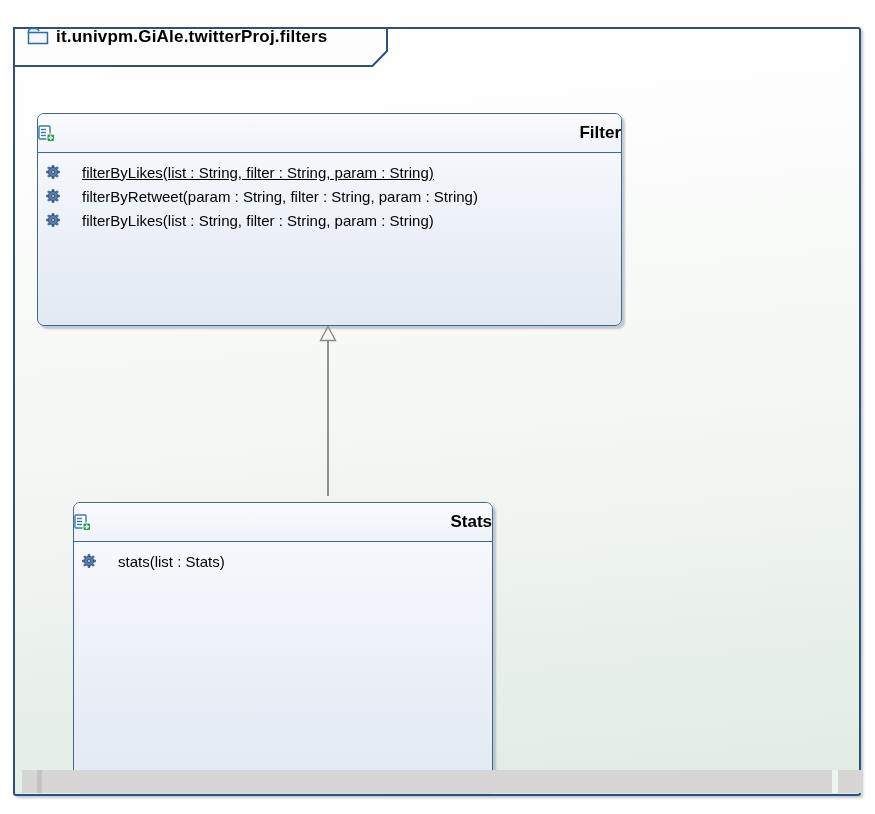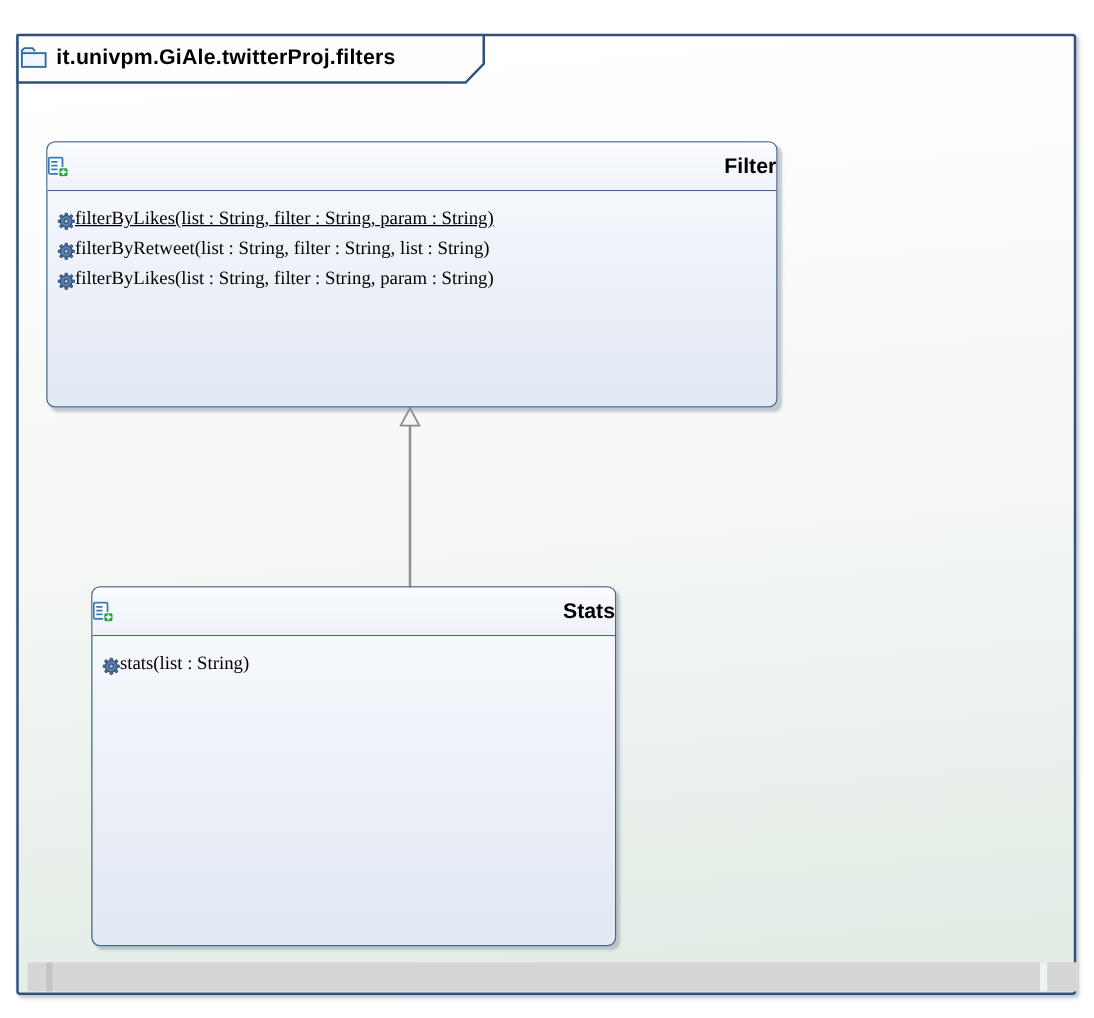--- a/index.html
+++ b/index.html
@@ -11,41 +11,41 @@
   .frame{
     position:absolute;left:13px;top:27px;width:848px;height:769px;
     box-sizing:border-box;border:2px solid #30507c;border-radius:3px;
     background:linear-gradient(175deg,#ffffff 4%,#f4f7f4 52%,#e2ece5 96%);
     box-shadow:2px 2px 3px rgba(150,160,170,0.6);
   }
   
   .tab-shape{position:absolute;left:13px;top:27px;}
   .tab-content{
     position:absolute;left:13px;top:27px;width:375px;height:38px;
-    display:flex;align-items:center;padding-left:3px;box-sizing:border-box;
+    display:flex;align-items:flex-start;padding-left:14px;box-sizing:border-box;
   }
   .tab-label{font-size:17px;font-weight:bold;margin-left:7px;letter-spacing:.2px;}
   
   .class-box{
     position:absolute;box-sizing:border-box;
     border:1.5px solid #44658c;border-radius:7px;
     background:linear-gradient(180deg,#f9fbfe 0%,#eef2f9 45%,#e2e9f3 100%);
     box-shadow:3px 3px 2px rgba(140,152,168,0.5);
   }
   .class-box.filter{left:22px;top:84px;width:585px;height:213px;}
-  .class-box.stats{left:58px;top:440px;width:420px;height:288px;}
+  .class-box.stats{left:58px;top:473px;width:420px;height:288px;}
   .class-header{
     height:38px;border-bottom:1.5px solid #44658c;
     display:flex;align-items:center;justify-content:space-between;gap:6px;
     background:linear-gradient(180deg,#fafcfe,#eef2f9);
     border-radius:6px 6px 0 0;
   }
   .class-title{font-size:17px;font-weight:bold;}
   .method-list{padding:7px 4px 0 8px;}
-  .method-row{display:flex;align-items:flex-end;height:24px;gap:0;font-family:Liberation Serif, serif;}
+  .method-row{display:flex;align-items:center;height:24px;gap:22px;}
   .method-sig{font-size:15px;white-space:nowrap;}
   .method-row.static .method-sig{text-decoration:underline;}
   
   .gen-line{
     position:absolute;left:312px;top:311px;width:2px;height:156px;
     background:#8f8f8f;
   }
   .gen-arrow{position:absolute;left:304px;top:296px;}
   
   .scroll-track{
@@ -115,21 +115,21 @@
                 <rect x="12.6" y="6.9" width="3" height="2.2" rx="0.6"></rect>
                 <rect x="6.9" y="0.4" width="2.2" height="3" rx="0.6" transform="rotate(45 8 8)"></rect>
                 <rect x="6.9" y="12.6" width="2.2" height="3" rx="0.6" transform="rotate(45 8 8)"></rect>
                 <rect x="0.4" y="6.9" width="3" height="2.2" rx="0.6" transform="rotate(45 8 8)"></rect>
                 <rect x="12.6" y="6.9" width="3" height="2.2" rx="0.6" transform="rotate(45 8 8)"></rect>
               </g>
               <circle cx="8" cy="8" r="5.3" fill="#5d81ad" stroke="#2a4d77" stroke-width="1"></circle>
               <circle cx="8" cy="8" r="2" fill="#a8bcd6" stroke="#2a4d77" stroke-width="1"></circle>
             </svg>
           </span>
-          <span class="method-sig">filterByRetweet(list : String, filter : String, list : String)</span>
+          <span class="method-sig">filterByRetweet(param : String, filter : String, param : String)</span>
         </div>
         <div class="method-row">
           <span class="icon">
             <svg width="14" height="14" viewBox="0 0 16 16">
               <g fill="#5d81ad" stroke="#2a4d77" stroke-width="0.9">
                 <rect x="6.9" y="0.4" width="2.2" height="3" rx="0.6"></rect>
                 <rect x="6.9" y="12.6" width="2.2" height="3" rx="0.6"></rect>
                 <rect x="0.4" y="6.9" width="3" height="2.2" rx="0.6"></rect>
                 <rect x="12.6" y="6.9" width="3" height="2.2" rx="0.6"></rect>
                 <rect x="6.9" y="0.4" width="2.2" height="3" rx="0.6" transform="rotate(45 8 8)"></rect>
@@ -172,21 +172,21 @@
                 <rect x="12.6" y="6.9" width="3" height="2.2" rx="0.6"></rect>
                 <rect x="6.9" y="0.4" width="2.2" height="3" rx="0.6" transform="rotate(45 8 8)"></rect>
                 <rect x="6.9" y="12.6" width="2.2" height="3" rx="0.6" transform="rotate(45 8 8)"></rect>
                 <rect x="0.4" y="6.9" width="3" height="2.2" rx="0.6" transform="rotate(45 8 8)"></rect>
                 <rect x="12.6" y="6.9" width="3" height="2.2" rx="0.6" transform="rotate(45 8 8)"></rect>
               </g>
               <circle cx="8" cy="8" r="5.3" fill="#5d81ad" stroke="#2a4d77" stroke-width="1"></circle>
               <circle cx="8" cy="8" r="2" fill="#a8bcd6" stroke="#2a4d77" stroke-width="1"></circle>
             </svg>
           </span>
-          <span class="method-sig">stats(list : String)</span>
+          <span class="method-sig">stats(list : Stats)</span>
         </div>
       </div>
     </div>
 
     <div class="scroll-track">
       <div class="scroll-notch"></div>
       <div class="scroll-gap"></div>
       <div class="scroll-thumb-end"></div>
     </div>
   </div>

